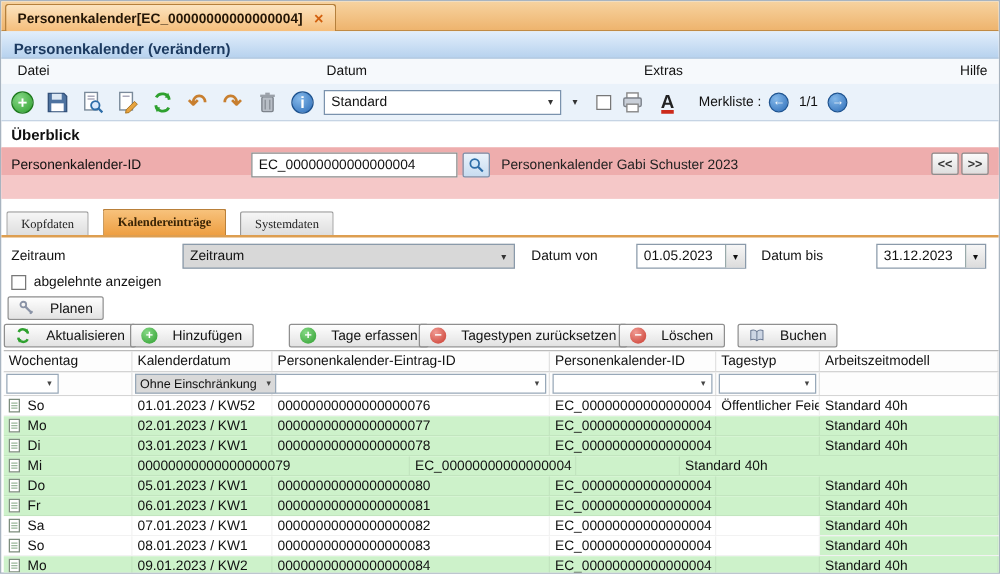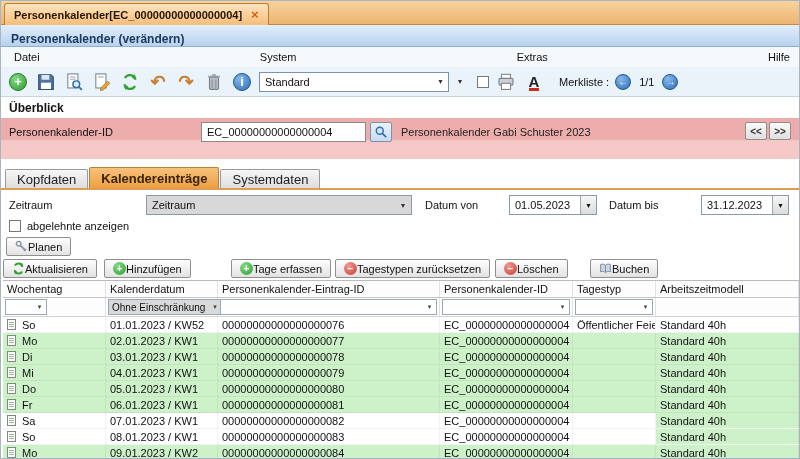--- a/index.html
+++ b/index.html
@@ -59,39 +59,39 @@
                display:flex; align-items:center; justify-content:center; }
   .ov-desc { position:absolute; top:8px; left:400px; font-size:11px; color:#222; }
   .ov-nav { position:absolute; top:4px; width:22px; height:18px; background:linear-gradient(#fbfbfb,#dedede);
             border:1px solid #8d8d8d; border-radius:2px; font-size:10px; font-weight:bold; color:#333;
             display:flex; align-items:center; justify-content:center; }
   .ov-prev { left:744px; } .ov-next { left:768px; }
 
   
   .pagetabs { position:absolute; top:168px; left:0; width:798px; height:21px; border-bottom:2px solid #dd9e50;
               display:flex; align-items:flex-end; padding-left:4px; }
-  .ptab { height:19px; display:flex; align-items:center; padding:0 11px; font-size:13px;
+  .ptab { height:19px; display:flex; align-items:center; padding:0 11px; font-size:10px;
           background:linear-gradient(#f6f6f6,#dedede); border:1px solid #9a9a9a; border-bottom:none;
-          border-radius:2px 2px 0 0; margin-right:1px; color:#222; }
+          border-radius:2px 2px 0 0; margin-right:11px; color:#222;font-family:Liberation Serif, serif; }
   .ptab.active { background:linear-gradient(#f7c27c,#ee9f42); border-color:#b9803a; font-weight:bold; color:#3a2405; height:21px; }
 
   
   .flt-label { position:absolute; font-size:11px; }
   .zcombo, .datecombo { position:absolute; top:194px; height:20px; display:flex; align-items:center;
                         border:1px solid #8a9aaa; background:#fff; }
   .zcombo { left:145px; width:266px; background:#d8d8d8; }
   .zcombo .val, .datecombo .val { flex:1; padding:0 5px; font-size:11px; }
   .zcombo .arrow { width:16px; text-align:center; font-size:8px; color:#333; }
   .datecombo .darr { width:16px; height:100%; display:flex; align-items:center; justify-content:center;
                      font-size:8px; background:linear-gradient(#f6f6f6,#dcdcdc); border-left:1px solid #9aa; }
   .cb { position:absolute; width:12px; height:12px; border:1px solid #777; background:#fff; }
   .cb-label { position:absolute; font-size:11px; }
 
   
-  .btn { position:absolute; height:19px; display:inline-flex; align-items:center; gap:0; padding:0 8px;
+  .btn { position:absolute; height:19px; display:inline-flex; align-items:center; gap:12px; padding:0 8px;
          border:1px solid #8f8f8f; border-radius:2px; background:linear-gradient(#fefefe,#e2e2e2);
          font-size:11px; font-family:"Liberation Sans", sans-serif; color:#111;text-align:center; }
   .bcirc { width:13px; height:13px; border-radius:50%; display:flex; align-items:center; justify-content:center;
            color:#fff; font-weight:bold; font-size:10px; line-height:1; flex:none; }
   .bcirc.green { background:radial-gradient(circle at 35% 30%, #84d884, #2f9e2f); }
   .bcirc.red { background:radial-gradient(circle at 35% 30%, #f09a92, #c93a2e); }
 
   
   .grid { position:absolute; top:279px; left:2px; width:796px; }
   .ghead { display:flex; height:18px; background:#fdfdfd; border-top:1px solid #bbb; border-bottom:1px solid #c5c5c5; }
@@ -127,21 +127,21 @@
       <span class="doc-close">×</span>
     </div>
   </div>
 
   <div class="titlebar">
     <span>Personenkalender (verändern)</span>
   </div>
 
   <div class="menubar">
     <span class="menu-item">Datei</span>
-    <span class="menu-item">System</span>
+    <span class="menu-item">Datum</span>
     <span class="menu-item">Extras</span>
     <span class="menu-item">Hilfe</span>
   </div>
 
   <div class="toolbar">
     <span class="tb-btn">
       <span class="circle green">+</span>
     </span>
     <span class="tb-btn">
       <svg width="18" height="18" viewBox="0 0 16 16">
@@ -408,23 +408,20 @@
           </div>
     <div class="c w5 c5 green">
             <span class="ct">Standard 40h</span>
           </div>
   </div>
         <div class="trow green">
     <div class="c w0">
       <span class="doc-ic"></span>
       <span class="ct">Mi</span>
     </div>
-    <div class="c w1">
-            <span class="ct">04.01.2023 / KW1</span>
-          </div>
     <div class="c w2">
             <span class="ct">00000000000000000079</span>
           </div>
     <div class="c w3">
             <span class="ct">EC_00000000000000004</span>
           </div>
     <div class="c w4">
             <span class="ct"></span>
           </div>
     <div class="c w5 c5 green">

